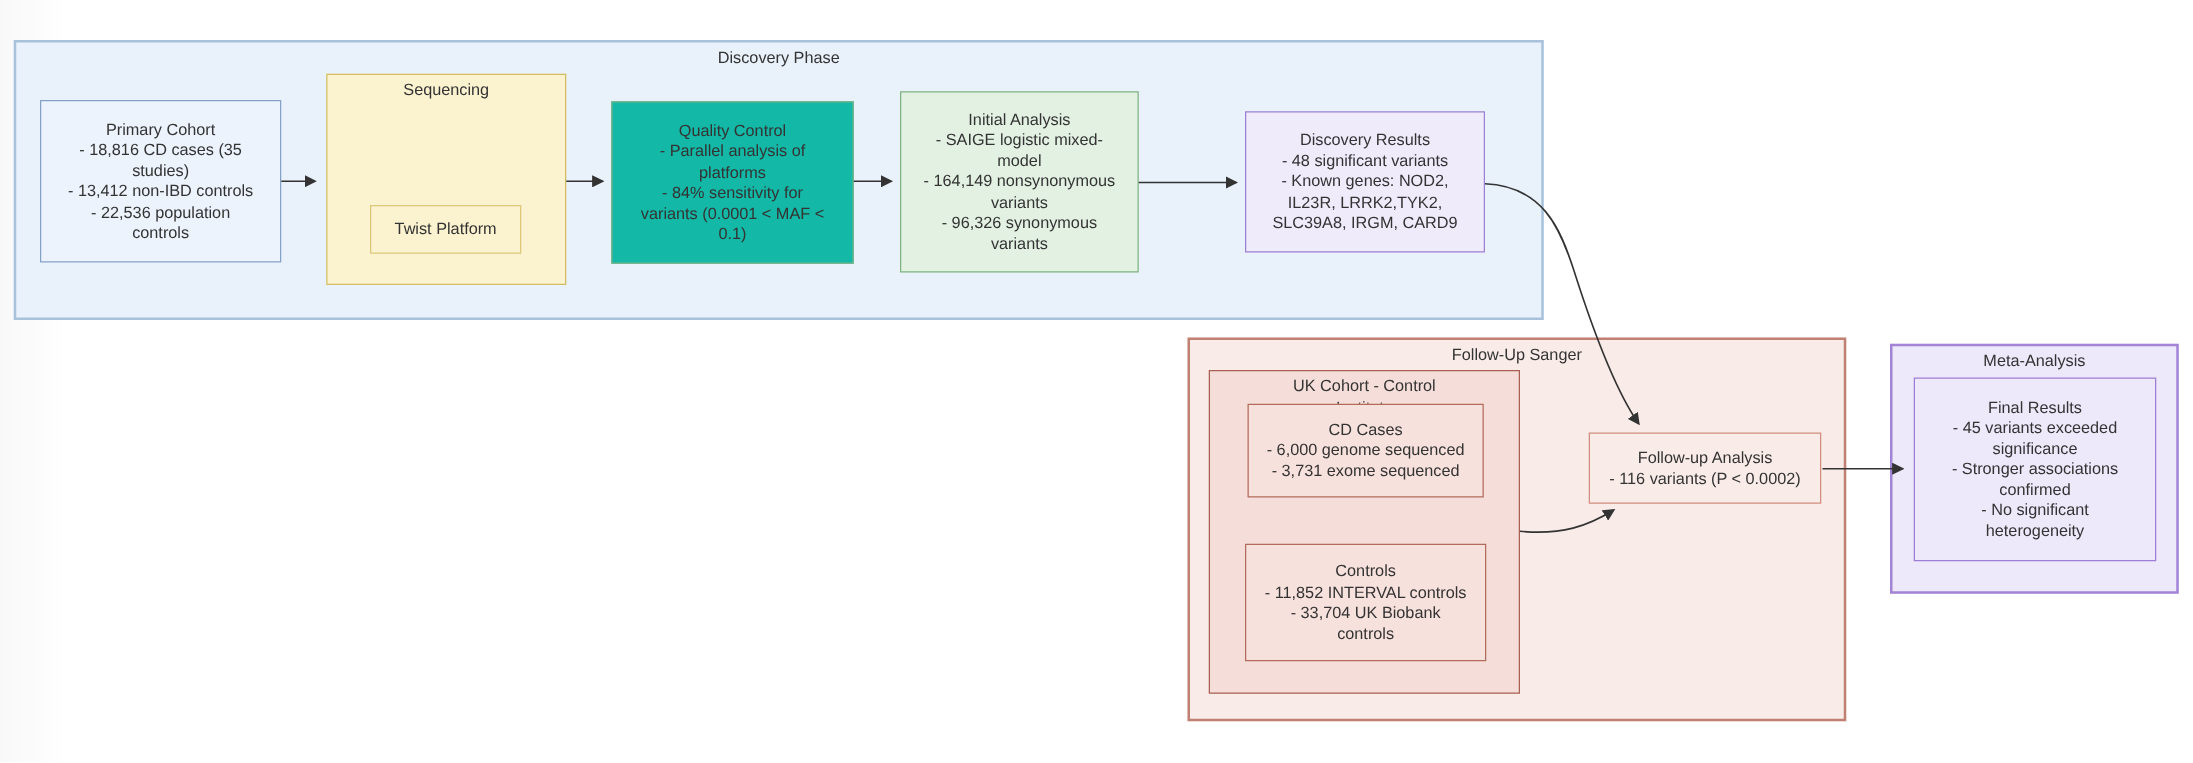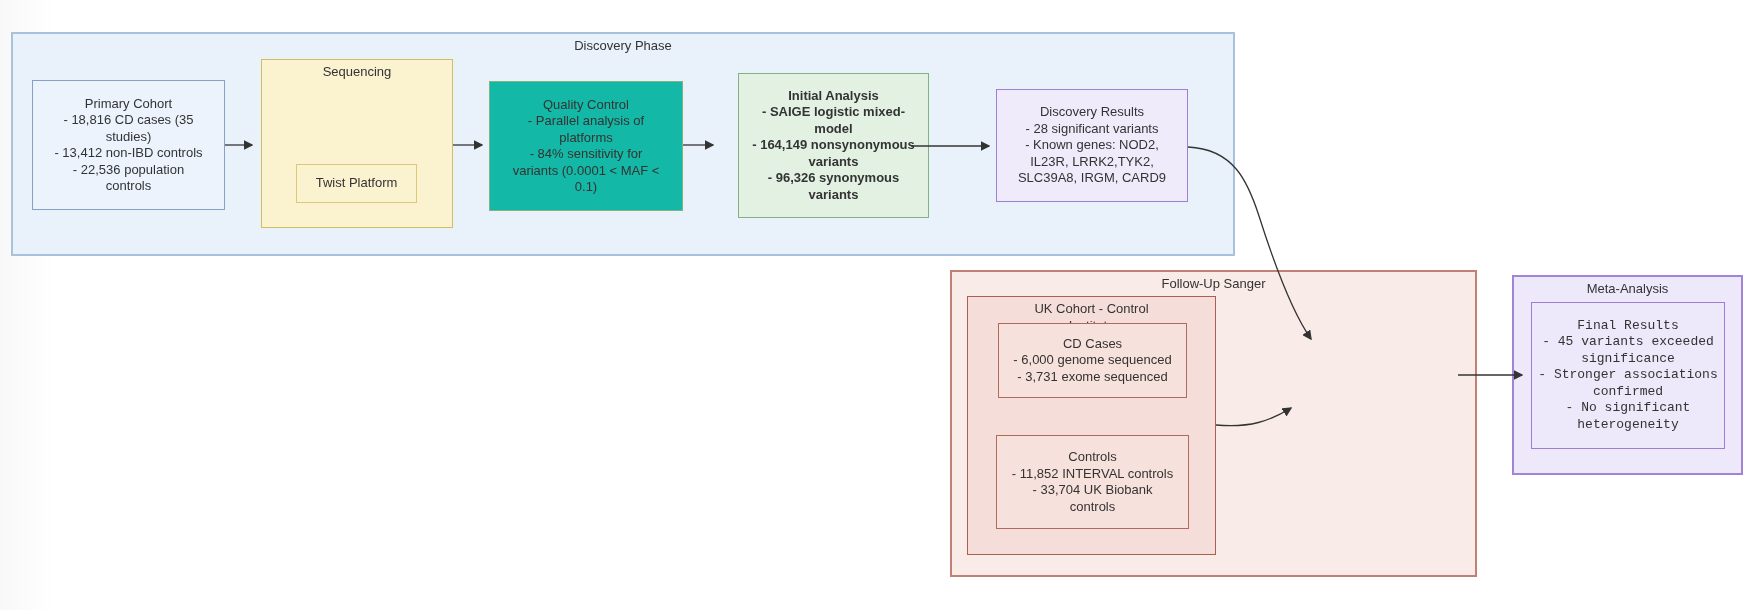--- a/index.html
+++ b/index.html
@@ -23,26 +23,26 @@
   }
   .node{
     position:absolute;box-sizing:border-box;display:flex;align-items:center;justify-content:center;
     font-size:13px;line-height:16.5px;text-align:center;
   }
   .node .txt{white-space:pre-line;width:100%;}
   .n-primary{left:32px;top:80px;width:193px;height:130px;background:#ecf3fd;border:1.3px solid #84a2c6;}
   .n-nextera{left:288px;top:87px;width:136px;height:39px;background:#fbf2d0;border:1.3px solid #dcc878;}
   .n-twist{left:296px;top:164px;width:121px;height:39px;background:#fbf2d0;border:1.3px solid #dcc878;}
   .n-qc{left:489px;top:81px;width:194px;height:130px;background:#14b8a6;border:1.3px solid #80b284;}
-  .n-initial{left:738px;top:73px;width:191px;height:145px;background:#e3f1e3;border:1.3px solid #80b284;font-weight:bold;}
+  .n-initial{left:720px;top:73px;width:191px;height:145px;background:#e3f1e3;border:1.3px solid #80b284;}
   .n-dresults{left:996px;top:89px;width:192px;height:113px;background:#efebfb;border:1.3px solid #9c80d4;}
   .n-cdcases{left:998px;top:323px;width:189px;height:75px;background:#f7e1dc;border:1.3px solid #b26a5b;text-align:center;}
   .n-controls{left:996px;top:435px;width:193px;height:94px;background:#f7e1dc;border:1.3px solid #b26a5b;}
   .n-fanalysis{left:1271px;top:346px;width:186px;height:57px;background:#f9ece8;border:1.3px solid #d18d7d;}
-  .n-final{left:1531px;top:302px;width:194px;height:147px;background:#ede8fa;border:1.3px solid #9e7dd5;font-family:Liberation Mono, monospace;}
+  .n-final{left:1531px;top:302px;width:194px;height:147px;background:#ede8fa;border:1.3px solid #9e7dd5;}
   .arrows{position:absolute;left:0;top:0;pointer-events:none;}
 </style>
 </head>
 <body>
 
 <div class="stage">
 
   <div class="edge-fade"></div>
 
   <div class="cont cont-discovery">
@@ -94,39 +94,43 @@
 - SAIGE logistic mixed-
 model
 - 164,149 nonsynonymous
 variants
 - 96,326 synonymous
 variants</div>
   </div>
 
   <div class="node n-dresults">
     <div class="txt">Discovery Results
-- 28 significant variants
+- 48 significant variants
 - Known genes: NOD2,
 IL23R, LRRK2,TYK2,
 SLC39A8, IRGM, CARD9</div>
   </div>
 
   <div class="node n-cdcases">
     <div class="txt">CD Cases
 - 6,000 genome sequenced
 - 3,731 exome sequenced</div>
   </div>
 
   <div class="node n-controls">
     <div class="txt">Controls
 - 11,852 INTERVAL controls
 - 33,704 UK Biobank
 controls</div>
   </div>
 
+  <div class="node n-fanalysis">
+    <div class="txt">Follow-up Analysis
+- 116 variants (P &lt; 0.0002)</div>
+  </div>
 
   <div class="node n-final">
     <div class="txt">Final Results
 - 45 variants exceeded
 significance
 - Stronger associations
 confirmed
 - No significant
 heterogeneity</div>
   </div>

